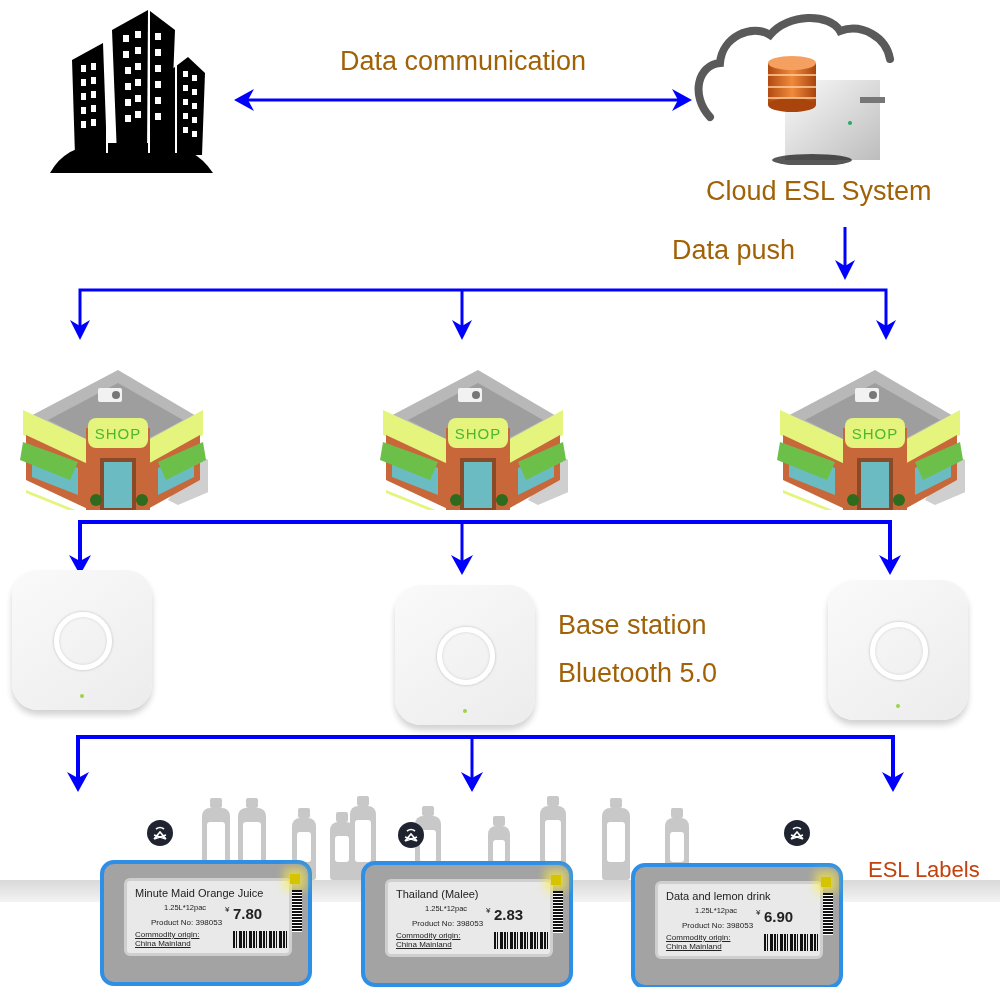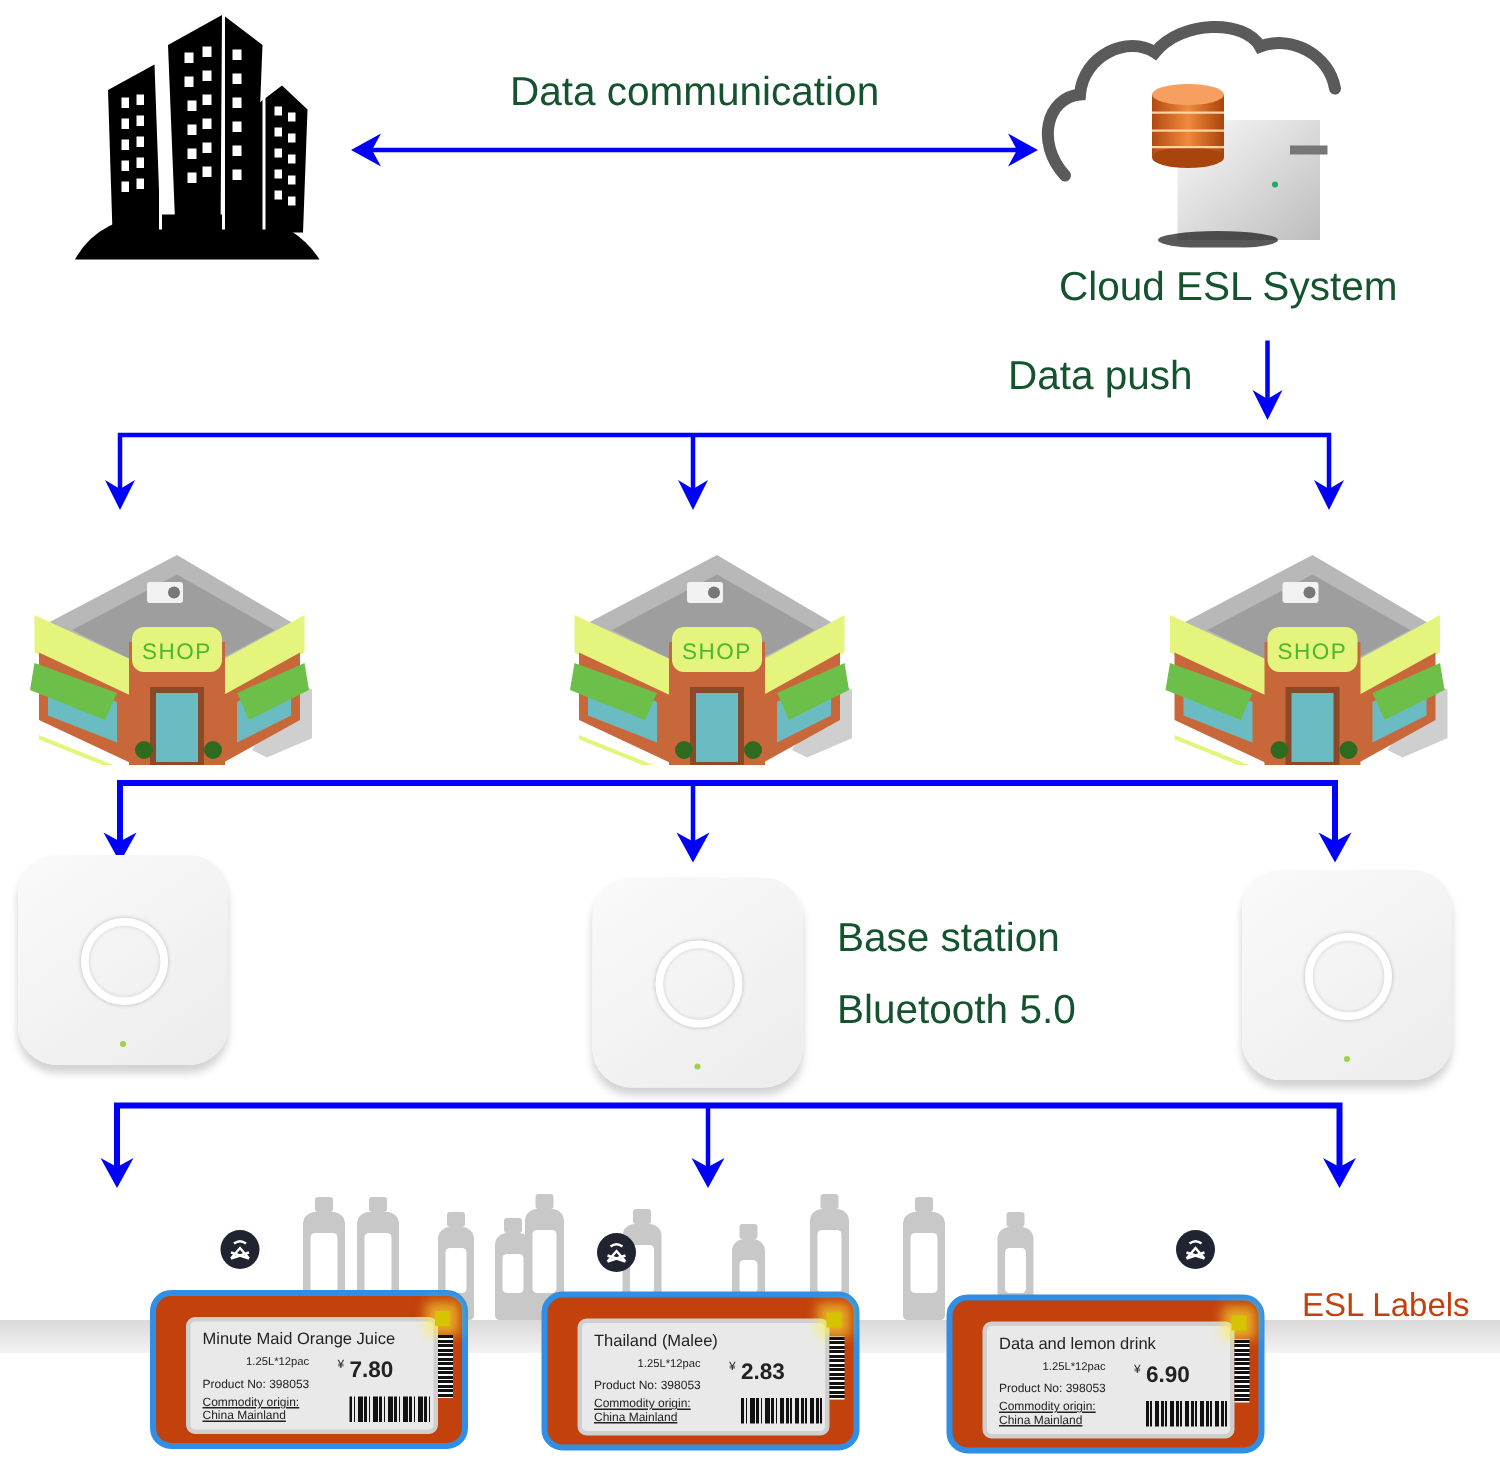--- a/index.html
+++ b/index.html
@@ -1,28 +1,28 @@
 <!DOCTYPE html>
 <html><head>
 <meta charset="utf-8">
 <style>
   html, body { margin: 0; padding: 0; background: #ffffff; }
   body { width: 1000px; height: 987px; position: relative; overflow: hidden;
          font-family: "Liberation Sans", sans-serif; color: #000; }
   .abs { position: absolute; }
-  .lbl { position: absolute; font-family: "Liberation Sans", sans-serif; font-size: 27px; color: #14532d; white-space: nowrap; }
+  .lbl { position: absolute; font-family: "Liberation Sans", sans-serif; font-size: 27px; color: #a16207; white-space: nowrap; }
   svg.wire { position: absolute; left: 0; top: 0; overflow: visible; }
   .shelf { position: absolute; left: 0; top: 880px; width: 1000px; height: 22px;
            background: linear-gradient(#d9d9d9, #f3f3f3); }
   .shelf-front { position: absolute; left: 0; top: 902px; width: 1000px; height: 85px; background: #ffffff; }
-  .esl { position: absolute; width: 212px; height: 106px; border: 4px solid #2f8fe6; border-radius: 14px; background: #c2410c; box-sizing: border-box; }
+  .esl { position: absolute; width: 212px; height: 126px; border: 4px solid #2f8fe6; border-radius: 14px; background: #a3a3a3; box-sizing: border-box; }
   .esl .screen { position: absolute; left: 20px; top: 14px; width: 168px; height: 78px; background: #e9e9e9; border: 3px solid #cfcfcf; border-radius: 6px; box-sizing: border-box; font-family: "Liberation Sans", sans-serif; color: #222; }
   .esl .name { position: absolute; left: 8px; top: 6px; font-size: 11px; white-space: nowrap; }
   .esl .spec { position: absolute; left: 8px; top: 22px; font-size: 7.5px; margin-left: 29px; }
-  .esl .pno { position: absolute; left: 8px; top: 37px; font-size: 8px; white-space: nowrap; text-align: right; }
+  .esl .pno { position: absolute; left: 24px; top: 37px; font-size: 8px; white-space: nowrap; text-align: right; }
   .esl .origin { position: absolute; left: 8px; top: 49px; font-size: 8px; line-height: 9px; white-space: nowrap; text-decoration: underline; }
   .esl .cur { position: absolute; left: 98px; top: 24px; font-size: 8px; }
   .esl .price { position: absolute; left: 106px; top: 24px; font-size: 15px; font-weight: bold; }
   .esl .barcode { position: absolute; left: 106px; top: 50px; width: 54px; height: 17px;
      background: repeating-linear-gradient(90deg, #111 0 2px, #e9e9e9 2px 3px, #111 3px 4px, #e9e9e9 4px 6px, #111 6px 9px, #e9e9e9 9px 10px); }
   .esl .vbar { position: absolute; right: 6px; top: 26px; width: 10px; height: 42px;
      background: repeating-linear-gradient(180deg, #111 0 2px, #fff 2px 3px, #111 3px 5px, #fff 5px 6px); }
   .esl .led { position: absolute; right: 8px; top: 10px; width: 10px; height: 10px; background: #d6c400;
      box-shadow: 0 0 8px 6px rgba(255,240,60,0.6); }
   .bt-badge { position: absolute; width: 26px; height: 26px; border-radius: 50%; background: #1f2430; }

